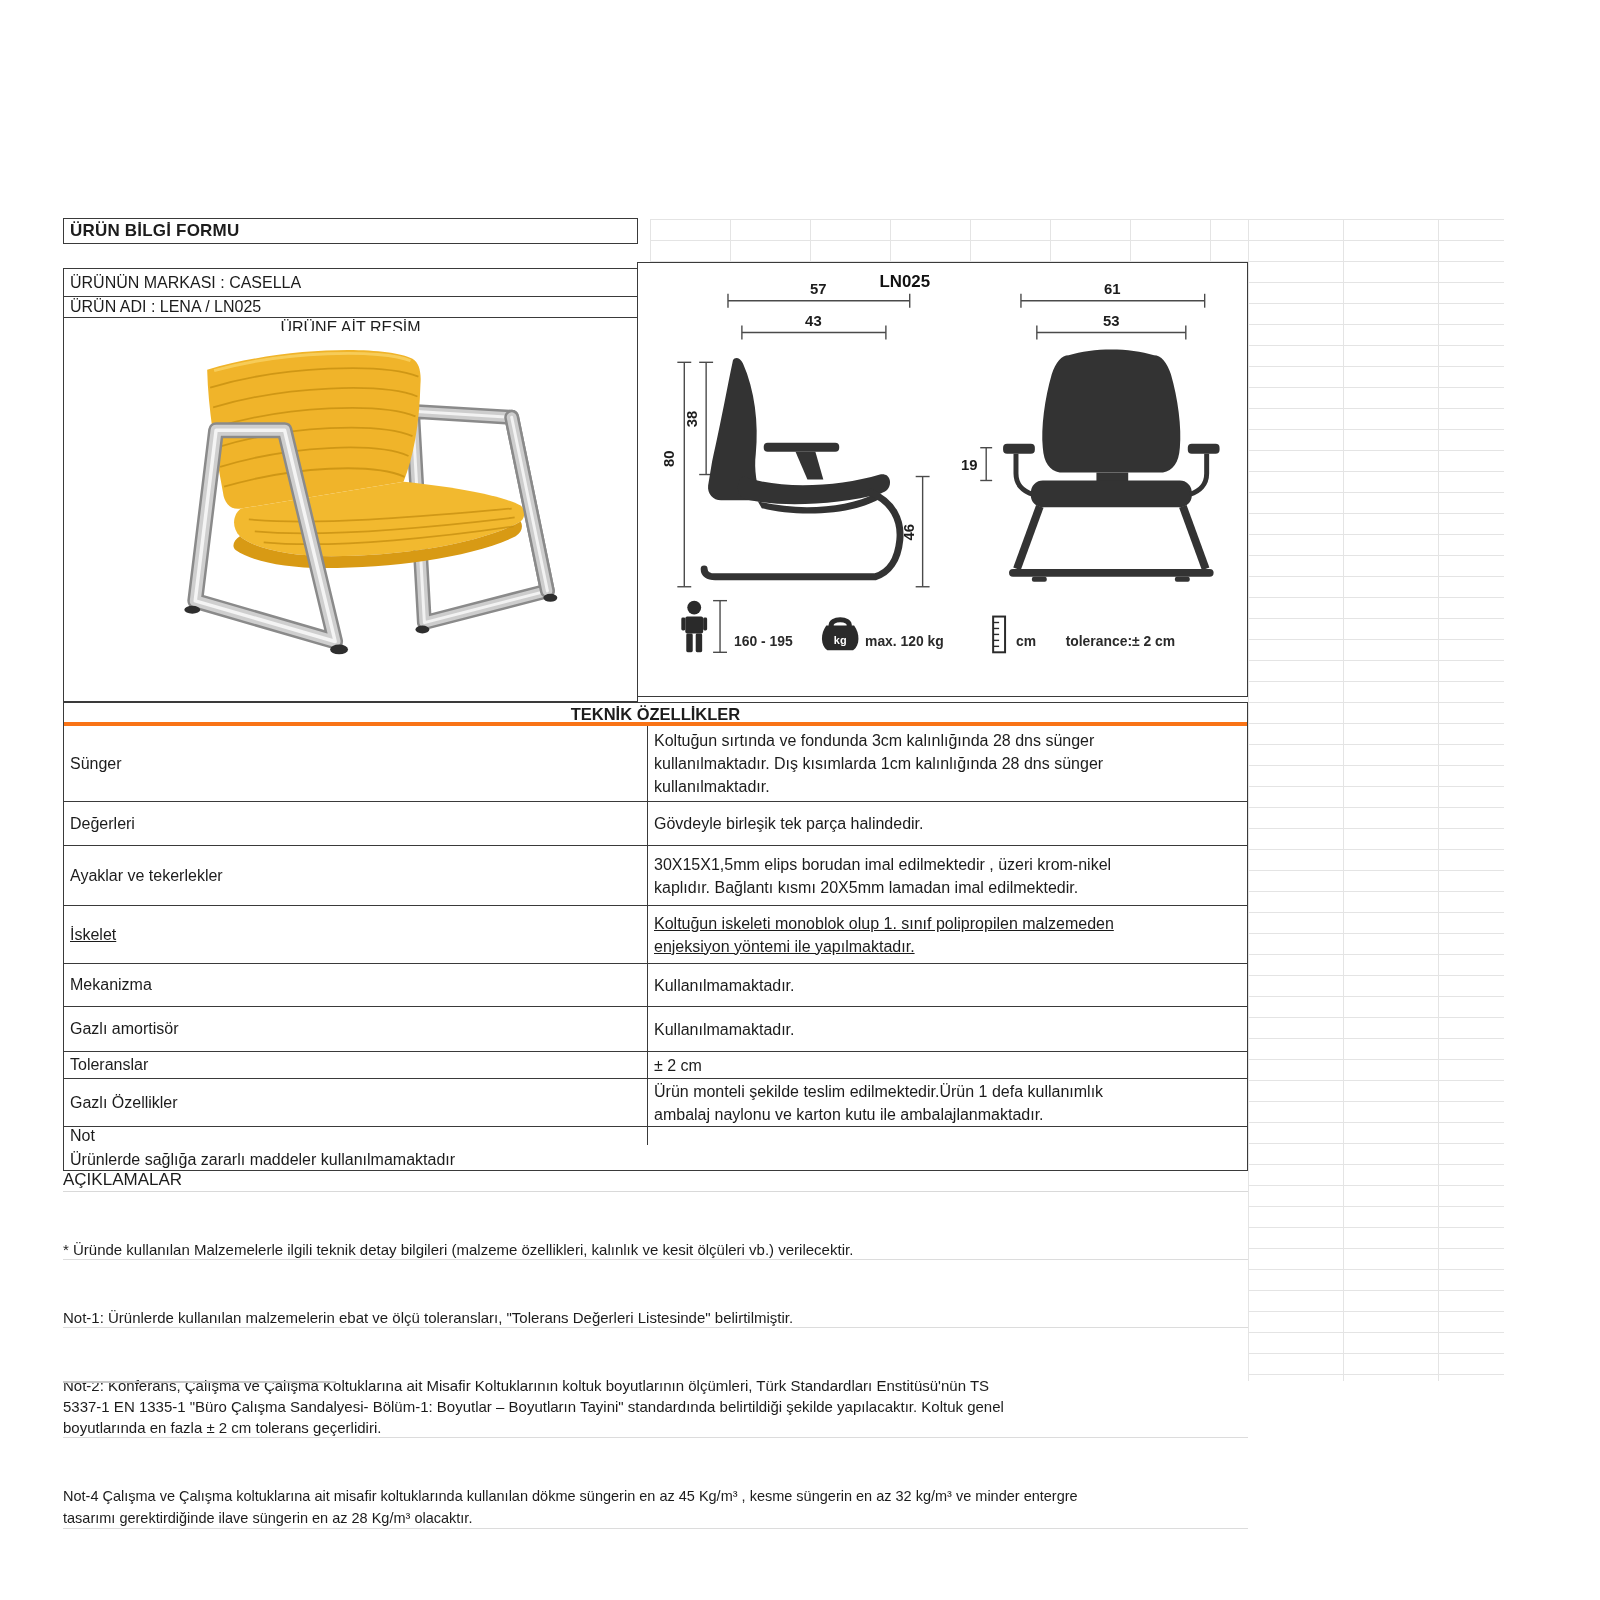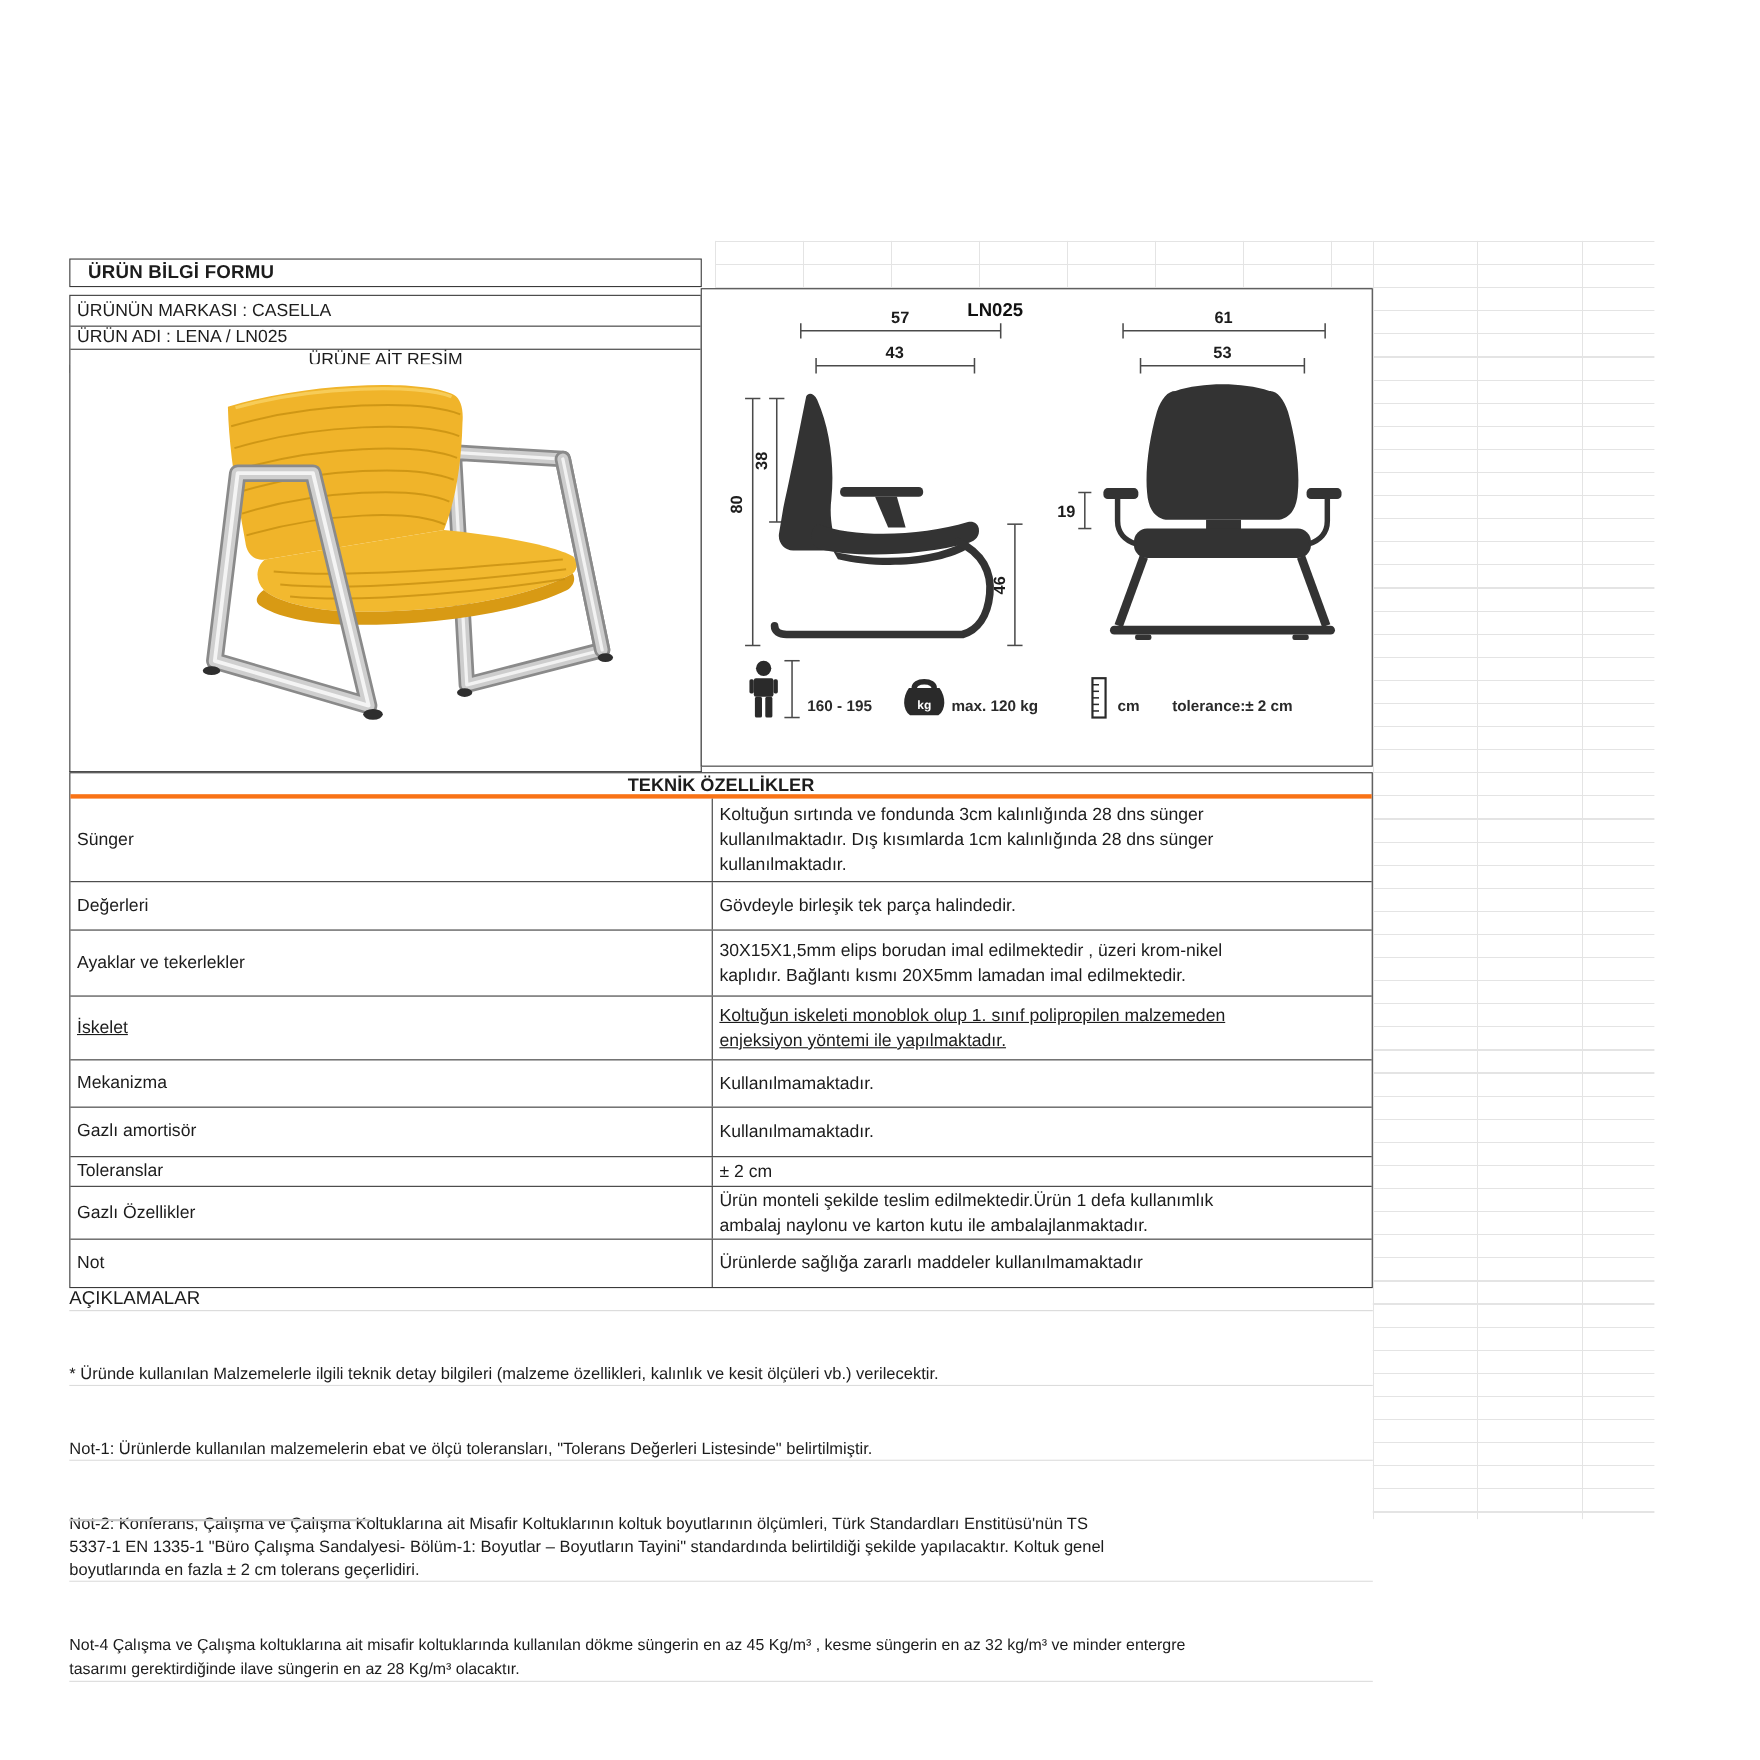--- a/index.html
+++ b/index.html
@@ -7,21 +7,21 @@
           font-family:"Liberation Sans", sans-serif;color:#1c1c1c;}
   .abs{position:absolute;box-sizing:border-box;}
   
   .grid{background:
       repeating-linear-gradient(to bottom, #e4e4e4 0 1px, transparent 1px 21px),
       repeating-linear-gradient(to right, #e4e4e4 0 1px, transparent 1px 95px);}
   .grid-top{background:
       repeating-linear-gradient(to bottom, #e4e4e4 0 1px, transparent 1px 21px),
       repeating-linear-gradient(to right, #e4e4e4 0 1px, transparent 1px 80px);}
   
-  .hbox{border:1.5px solid #3a3a3a;background:#fff;display:flex;align-items:center;padding-left:16px;margin-top:17px;}
+  .hbox{border:1.5px solid #3a3a3a;background:#fff;display:flex;align-items:center;padding-left:6px;}
   .title-box{font-weight:bold;font-size:17px;letter-spacing:.2px;}
   
   #headRows{border:1.5px solid #3a3a3a;background:#fff;}
   #headRows .r{display:flex;align-items:center;padding-left:6px;font-size:16px;box-sizing:border-box;}
   #headRows .r + .r{border-top:1px solid #3a3a3a;}
   
   .cell-frame{border:1.5px solid #3a3a3a;border-top:none;background:#fff;}
   .draw-frame{border:1.5px solid #3a3a3a;background:#fff;}
   
   #specTable{border:1.5px solid #3a3a3a;background:#fff;}
@@ -249,21 +249,21 @@
     </div>
     <div class="srow" style="height:27px;">
       <div class="slabel">Toleranslar</div>
       <div class="svalue">± 2 cm</div>
     </div>
     <div class="srow" style="height:48px;">
       <div class="slabel">Gazlı Özellikler</div>
       <div class="svalue">Ürün monteli şekilde teslim edilmektedir.Ürün 1 defa kullanımlık
 ambalaj naylonu ve karton kutu ile ambalajlanmaktadır.</div>
     </div>
-    <div class="srow" style="height:44px;">
+    <div class="srow" style="height:44px;flex-direction:column;">
       <div class="slabel">Not</div>
       <div class="svalue">Ürünlerde sağlığa zararlı maddeler kullanılmamaktadır</div>
     </div>
   </div>
 
   <div id="notes" class="abs" style="left:63px;top:1169px;width:1185px;">
     <div class="nhead">AÇIKLAMALAR</div>
     <div class="note n1">* Üründe kullanılan Malzemelerle ilgili teknik detay bilgileri (malzeme özellikleri, kalınlık ve kesit ölçüleri vb.)  verilecektir.</div>
     <div class="note n1">Not-1: Ürünlerde kullanılan malzemelerin ebat ve ölçü toleransları, "Tolerans Değerleri Listesinde" belirtilmiştir.</div>
     <div class="note n3">Not-2: Konferans, Çalışma ve Çalışma Koltuklarına ait  Misafir Koltuklarının koltuk boyutlarının ölçümleri, Türk Standardları Enstitüsü'nün TS

